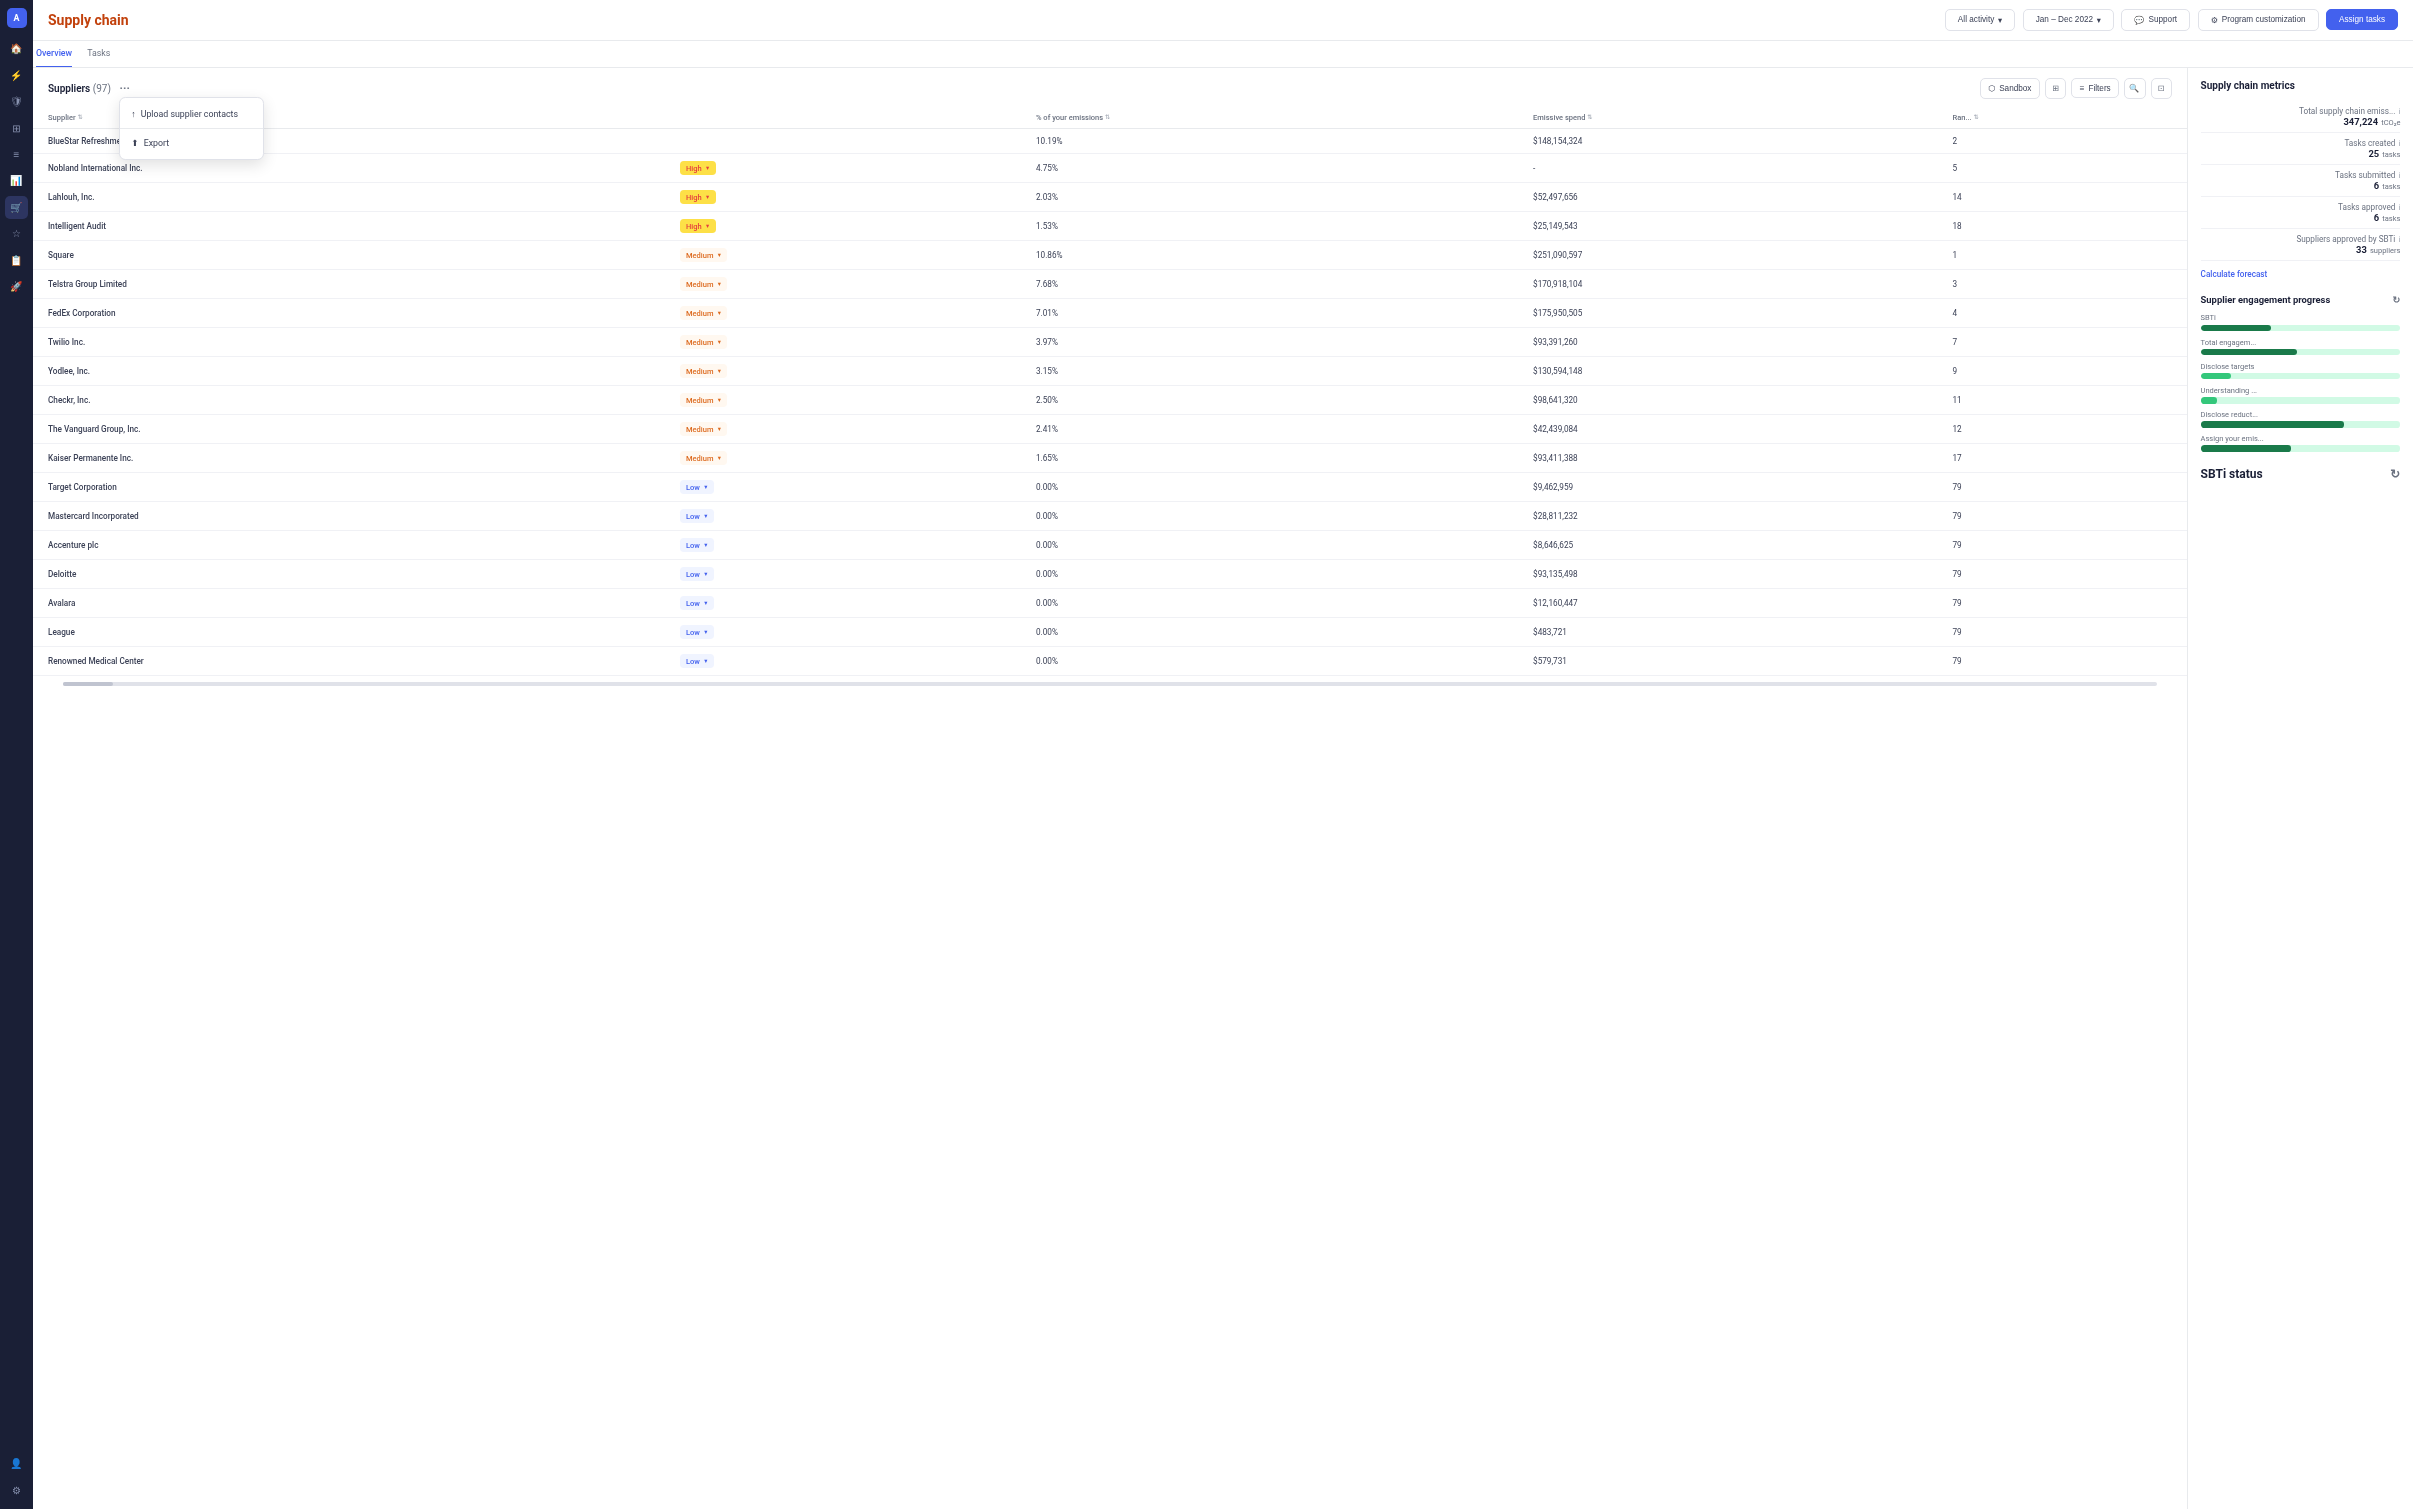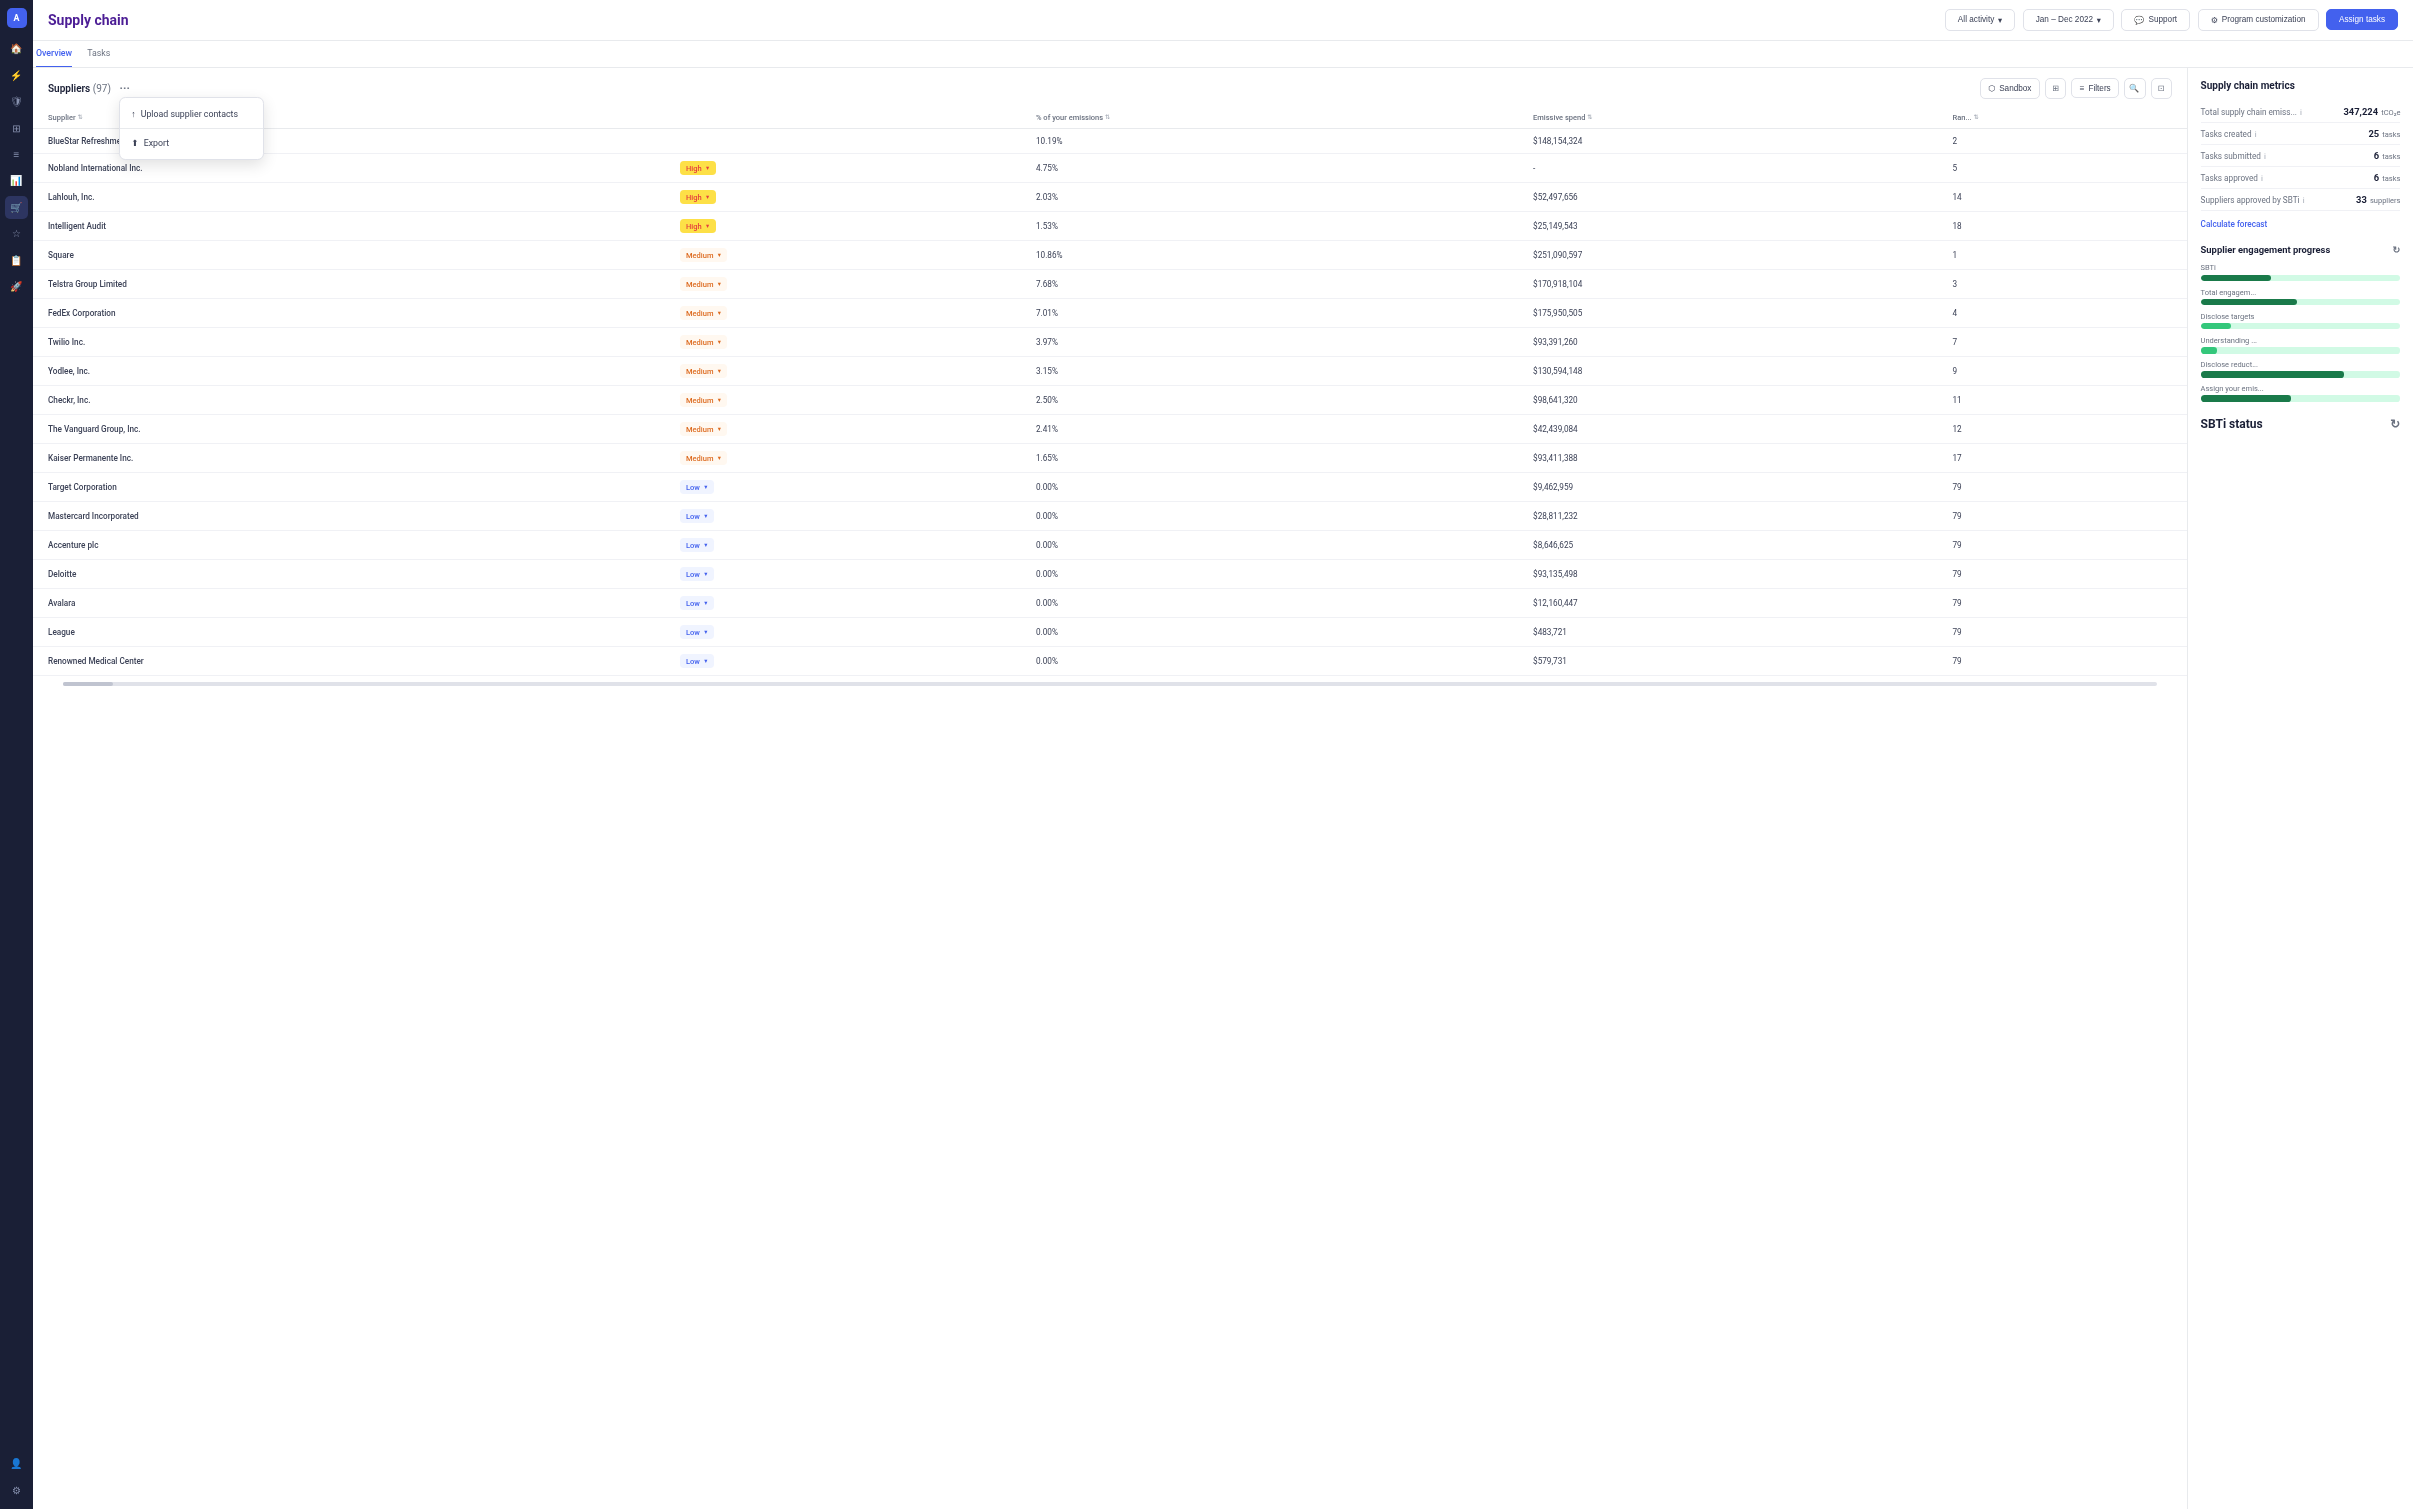--- a/index.html
+++ b/index.html
@@ -11,21 +11,21 @@
     .sidebar-logo span { color: white; font-weight: bold; font-size: 8.8px; }
     .sidebar-icon { width: 22.6px; height: 22.6px; display: flex; align-items: center; justify-content: center; border-radius: 5px; cursor: pointer; color: #8892b0; font-size: 10px; }
     .sidebar-icon.active { background: #2d3561; color: white; }
     .sidebar-spacer { flex: 1; }
 
     
     .main { flex: 1; display: flex; flex-direction: column; overflow: hidden; background: white; }
 
     
     .topbar { display: flex; align-items: center; padding: 8.8px 15px; border-bottom: 0.6px solid #e8eaed; background: white; gap: 7.5px; }
-    .topbar-title { font-size: 14px; font-weight: 700; color: #4c1d95; flex: 1; }
+    .topbar-title { font-size: 14px; font-weight: 700; color: #c2410c; flex: 1; }
     .topbar-btn { display: flex; align-items: center; gap: 3.8px; padding: 5px 12px; border-radius: 5px; border: 0.6px solid #e0e2e9; background: white; cursor: pointer; font-size: 8.2px; color: #3c4257; font-weight: 500; }
     .topbar-btn-primary { background: #4361ee; color: white; border-color: #4361ee; }
 
     
     .tabs { display: flex; padding: 0 3px; border-bottom: 0.6px solid #e8eaed; background: white; }
     .tab { padding: 7.5px 0; margin-right: 15px; font-size: 8.8px; cursor: pointer; color: #6b7280; border-bottom: 1.3px solid transparent; }
     .tab.active { color: #4361ee; border-bottom-color: #4361ee; font-weight: 500; }
 
     
     .content { display: flex; flex: 1; overflow: hidden; }
@@ -60,21 +60,21 @@
 
     
     .dropdown-menu { position: absolute; top: 97px; left: 119px; background: white; border: 0.6px solid #e0e2e9; border-radius: 6.3px; box-shadow: 0 5px 15px rgba(0,0,0,0.12); z-index: 100; min-width: 145px; padding: 3.8px 0; }
     .dropdown-item { padding: 7px 11.3px; font-size: 8.8px; color: #3c4257; cursor: pointer; display: flex; align-items: center; gap: 5px; }
     .dropdown-divider { height: 0.6px; background: #e8eaed; margin: 2.5px 0; }
 
     
     .right-panel { width: 226px; flex-shrink: 0; border-left: 0.6px solid #e8eaed; overflow-y: auto; padding: 12.6px; }
     .panel-section { margin-bottom: 15px; }
     .panel-title { font-size: 10px; font-weight: 700; color: #1a1f36; margin-bottom: 10px; }
-    .metric-row { display: flex; align-items: center; justify-content: space-between; padding: 5px 0; border-bottom: 0.6px solid #f0f1f5; }
+    .metric-row { display: flex; align-items: flex-end; justify-content: space-between; padding: 5px 0; border-bottom: 0.6px solid #f0f1f5; flex-direction: column; }
     .metric-label { font-size: 8.2px; color: #6b7280; display: flex; align-items: center; gap: 3.1px; }
     .metric-value { font-size: 9.4px; font-weight: 700; color: #1a1f36; display: flex; align-items: baseline; gap: 3.1px; }
     .metric-unit { font-size: 7.5px; font-weight: 400; color: #6b7280; }
     .metric-info { color: #9ca3af; font-size: 7.5px; cursor: pointer; }
 
     .calculate-link { color: #4361ee; font-size: 8.2px; font-weight: 500; cursor: pointer; }
 
     .engagement-section { margin-top: 12.6px; }
     .engagement-title { font-size: 9.4px; font-weight: 700; color: #1a1f36; margin-bottom: 8.8px; display: flex; align-items: center; justify-content: space-between; }
     .progress-row { margin-bottom: 6.3px; }

